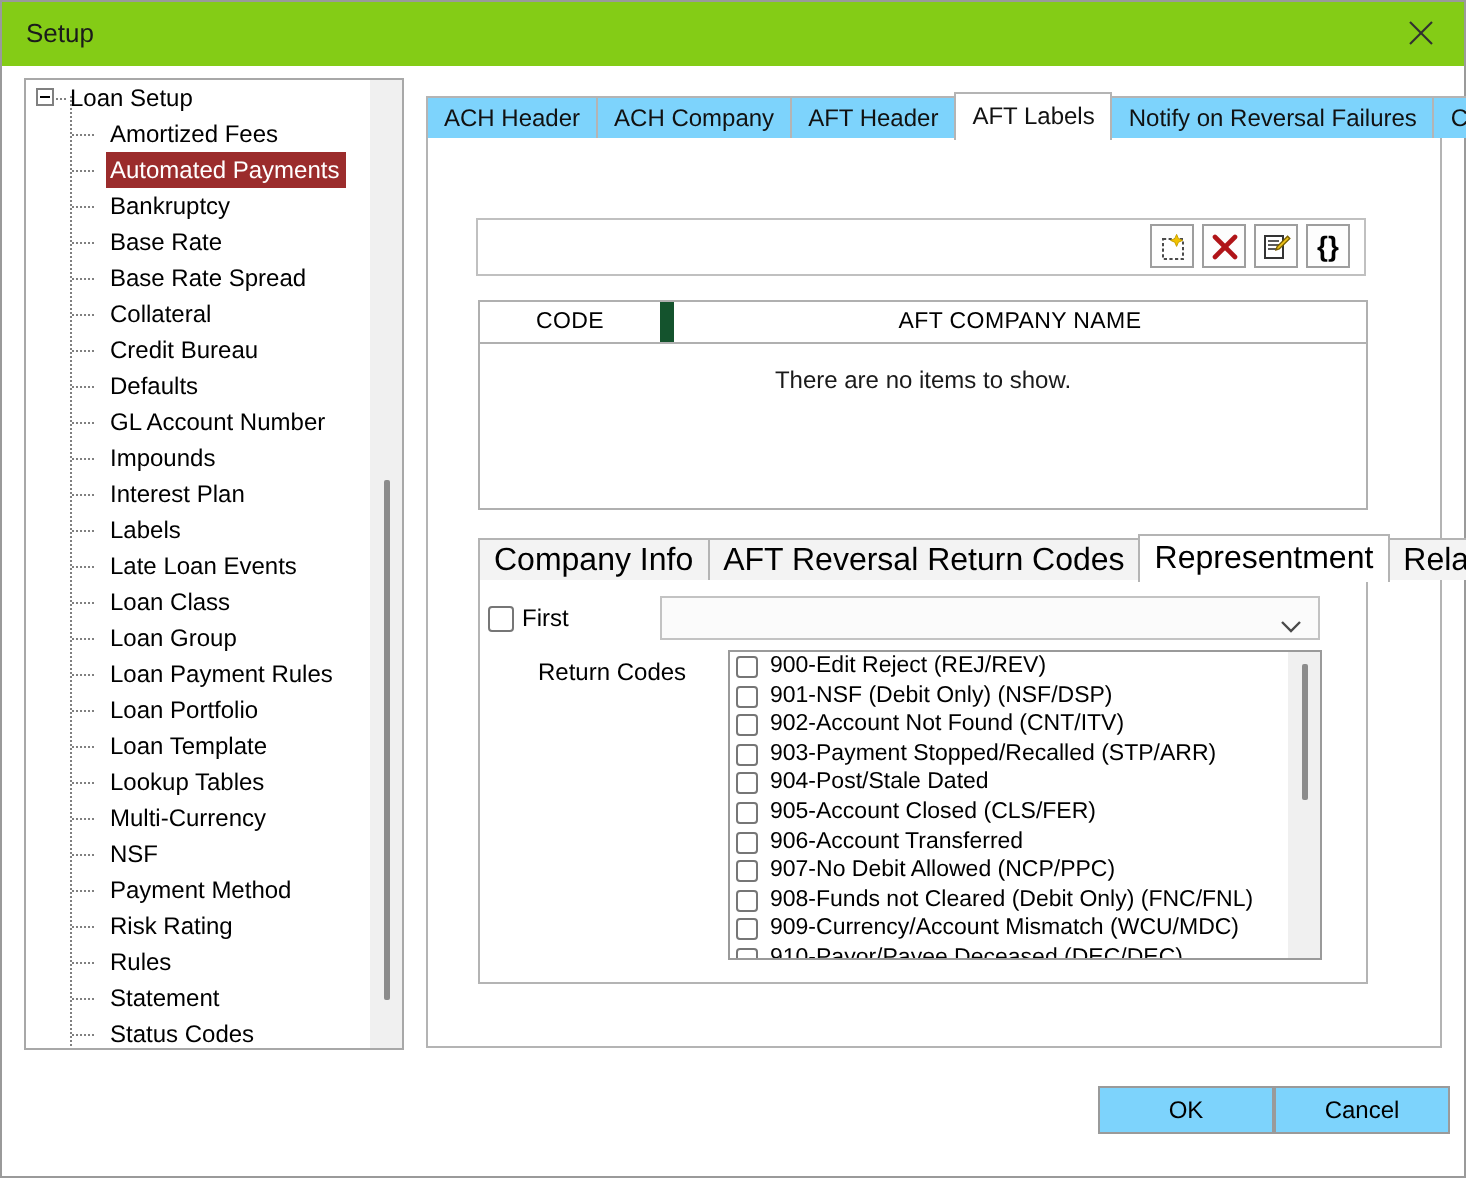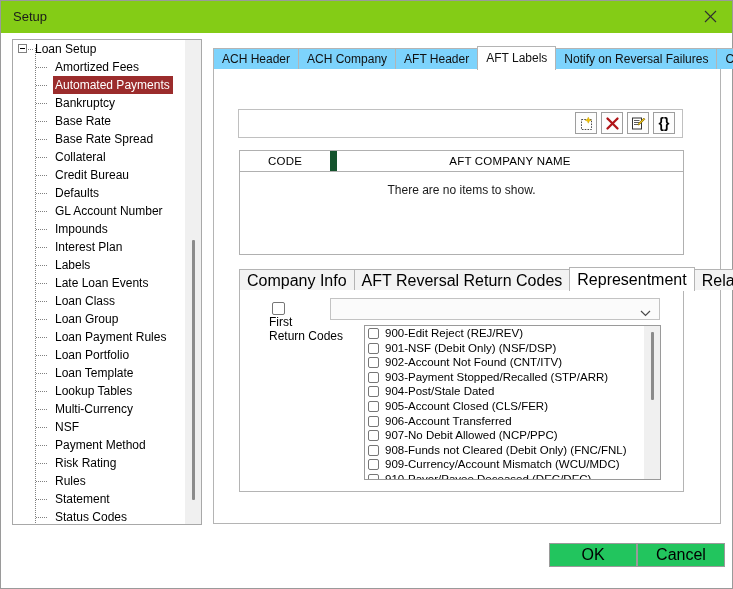--- a/index.html
+++ b/index.html
@@ -285,24 +285,23 @@
     width: 445px; height: 203px;
     border: 1px solid #b4b4b4;
     background: #ffffff;
     box-sizing: border-box;
     z-index: 1;
   }
 
   
   #first-row {
     position: absolute;
-    left: 29px; top: 12px;
+    left: 4px; top: 12px;
     display: flex;
     align-items: center;
-    flex-direction: column;
   }
   .cbx {
     width: 13px; height: 13px;
     border: 1px solid #767676;
     background: #ffffff;
     box-sizing: border-box;
     border-radius: 2px;
     margin-right: 4px;
     flex: none;
   }
@@ -364,22 +363,22 @@
     width: 3px; height: 68px;
     background: #8c8c8c;
     border-radius: 1px;
   }
 
   
   #btn-ok, #btn-cancel {
     position: absolute;
     width: 88px; height: 24px;
     border: 1px solid #9a9a9a;
-    background: #22c55e;
-    font-size: 16px;
+    background: #7dd3fc;
+    font-size: 12px;
     line-height: 22px;
     text-align: center;
     box-sizing: border-box;
     cursor: default;
     color: #000;
   }
   #btn-ok { left: 548px; top: 542px; }
   #btn-cancel { left: 636px; top: 542px; }
 </style>
 </head>

